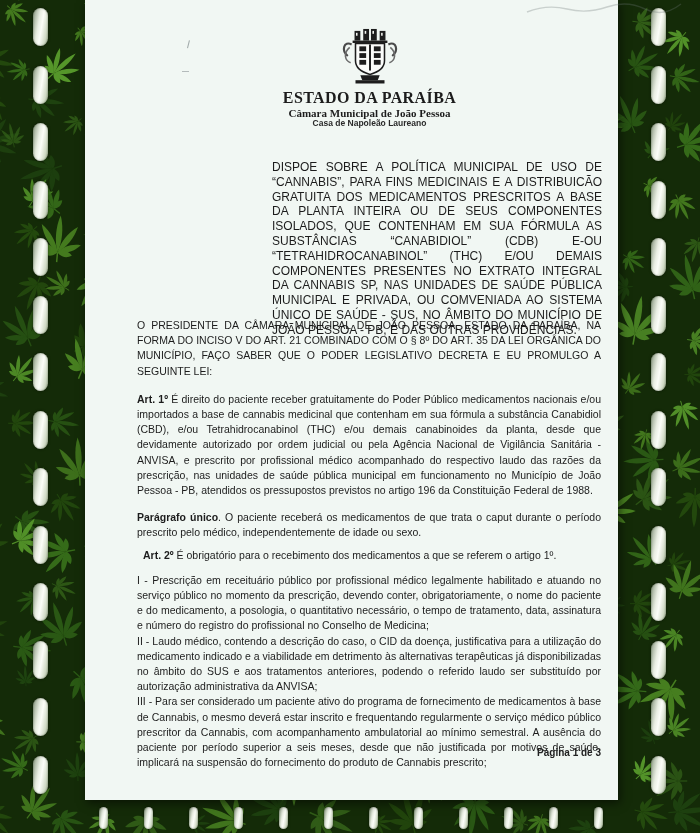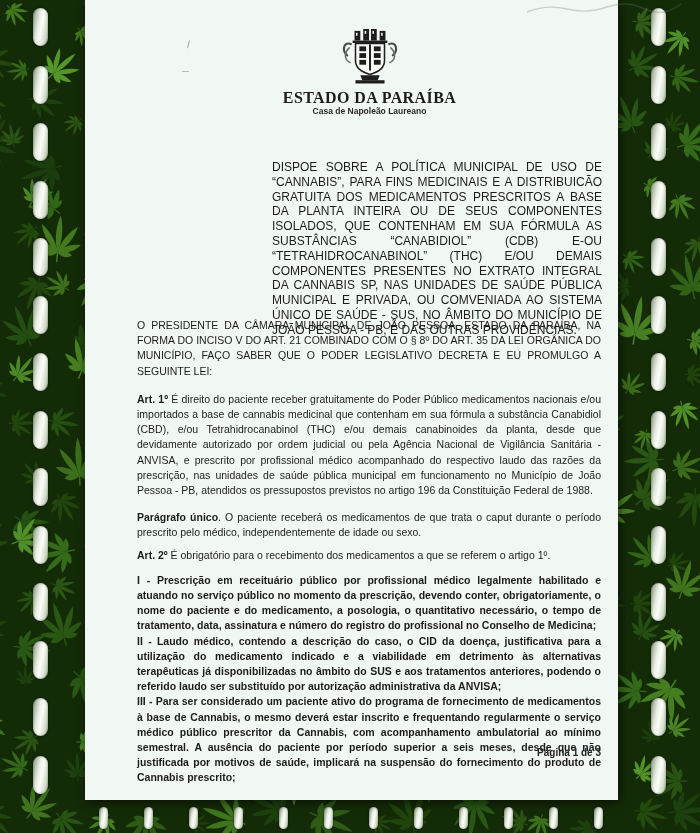--- a/index.html
+++ b/index.html
@@ -29,22 +29,22 @@
   .hdr-house{font-size:8.5px;font-weight:700;color:#2a2a2a;}
   .doc-title{position:absolute;top:134px;left:36px;width:497px;text-align:center;font-weight:700;font-size:11px;}
   .ementa{
     position:absolute;top:160px;left:187px;width:330px;
     font-weight:400;font-size:12px;line-height:14.8px;text-align:justify;
   }
   .doc-content{position:absolute;top:318px;left:52px;width:464px;font-size:10.5px;line-height:15.2px;text-align:justify;}
   .preamble{margin:0;}
   .article{margin:13px 0 0 0;}
   .article.tight1{margin-top:12px;}
-  .article.tight2{margin-top:7px;}
-  .items{margin-top:10px;font-weight:bold;}
+  .article.tight2{margin-top:7px;margin-left:6px;}
+  .items{margin-top:10px;}
   .item{margin:0;}
   .article b,.prefix{font-weight:700;}
   .footer{position:absolute;top:747px;right:17px;font-size:10px;font-weight:700;color:#222;text-align:center;}
   
   .artifact{position:absolute;z-index:4;pointer-events:none;}
   .artifact-tick{left:100px;top:40px;width:3px;height:8px;border-right:1px solid rgba(95,105,110,.55);transform:rotate(14deg);}
   .artifact-dash{left:97px;top:71px;width:7px;height:2px;border-top:1.5px solid rgba(95,105,110,.42);}
   .artifact-squiggle{left:440px;top:1px;}
 </style>
 </head>
@@ -318,20 +318,21 @@
           <rect x="21" y="26" width="7" height="5"></rect>
             <rect x="36" y="26" width="7" height="5"></rect>
           <rect x="21" y="33" width="7" height="5"></rect>
             <rect x="36" y="33" width="7" height="5"></rect>
           <rect x="31" y="17" width="2" height="27"></rect>
           <polygon points="22,49 42,49 40,54 24,54"></polygon>
           <rect x="17" y="54" width="30" height="3.4"></rect>
         </g>
       </svg>
       <div class="hdr-state">ESTADO DA PARAÍBA</div>
+      <div class="hdr-chamber">Câmara Municipal de João Pessoa</div>
       <div class="hdr-house">Casa de Napoleão Laureano</div>
     </div>
 
 
     <div class="ementa">DISPOE SOBRE A POLÍTICA MUNICIPAL DE USO DE “CANNABIS”, PARA FINS MEDICINAIS E A DISTRIBUICÃO GRATUITA DOS MEDICAMENTOS PRESCRITOS A BASE DA PLANTA INTEIRA OU DE SEUS COMPONENTES ISOLADOS, QUE CONTENHAM EM SUA FÓRMULA AS SUBSTÂNCIAS “CANABIDIOL” (CDB) E-OU “TETRAHIDROCANABINOL” (THC) E/OU DEMAIS COMPONENTES PRESENTES NO EXTRATO INTEGRAL DA CANNABIS SP, NAS UNIDADES DE SAÚDE PÚBLICA MUNICIPAL E PRIVADA, OU COMVENIADA AO SISTEMA ÚNICO DE SAÚDE - SUS, NO ÂMBITO DO MUNICÍPIO DE JOÃO PESSOA - PB, E DAS OUTRAS PROVIDÊNCIAS.</div>
 
     <div class="doc-content">
       <p class="preamble">O PRESIDENTE DA CÂMARA MUNICIPAL DE JOÃO PESSOA, ESTADO DA PARAÍBA, NA FORMA DO INCISO V DO ART. 21 COMBINADO COM O § 8º DO ART. 35 DA LEI ORGÂNICA DO MUNICÍPIO, FAÇO SABER QUE O PODER LEGISLATIVO DECRETA E EU PROMULGO A SEGUINTE LEI:</p>
       <div id="articles">
           <p class="article "><b>Art. 1º</b> É direito do paciente receber gratuitamente do Poder Público medicamentos nacionais e/ou importados a base de cannabis medicinal que contenham em sua fórmula a substância Canabidiol (CBD), e/ou Tetrahidrocanabinol (THC) e/ou demais canabinoides da planta, desde que devidamente autorizado por ordem judicial ou pela Agência Nacional de Vigilância Sanitária - ANVISA, e prescrito por profissional médico acompanhado do respectivo laudo das razões da prescrição, nas unidades de saúde pública municipal em funcionamento no Município de João Pessoa - PB, atendidos os pressupostos previstos no artigo 196 da Constituição Federal de 1988.</p>

